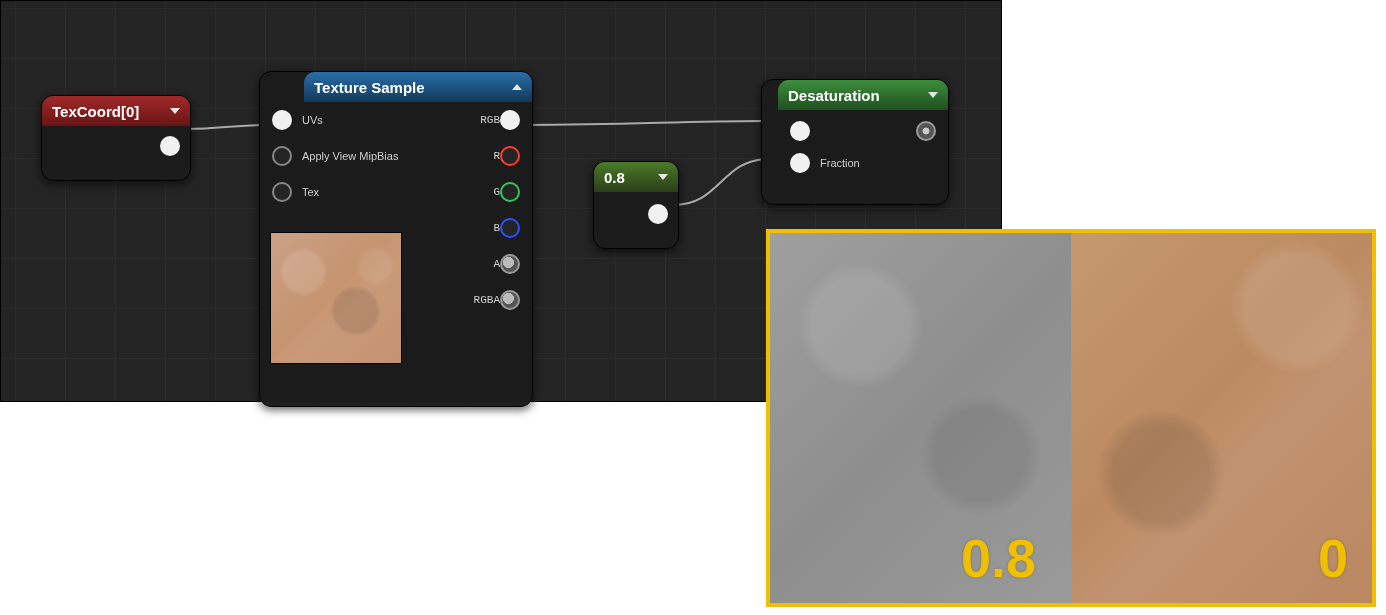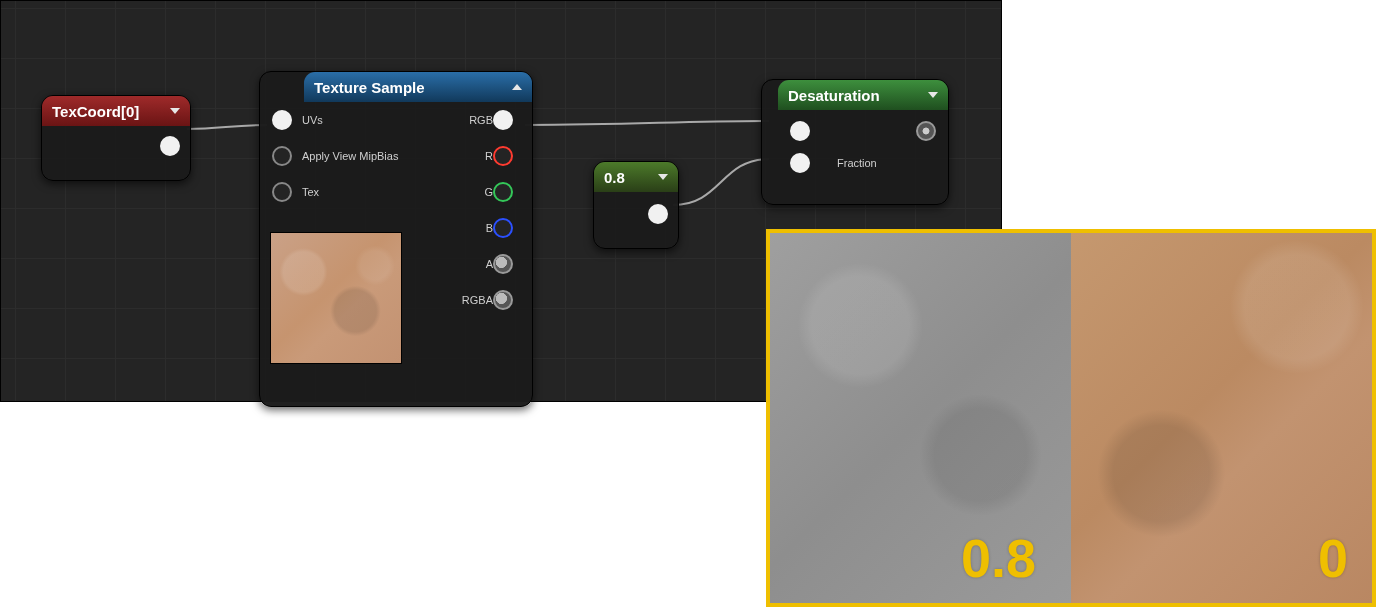--- a/index.html
+++ b/index.html
@@ -41,21 +41,21 @@
   .gapL{margin-right:10px;}
   .gapR{margin-left:10px;}
   
   .texcoord{left:40px;top:94px;width:148px;}
   .texcoord .body{height:40px;}
   .texcoord .outpin{position:absolute;right:10px;top:10px;}
   
   .texsample{left:258px;top:70px;width:272px;}
   .texsample .body{height:290px;}
   .texsample .inputs{position:absolute;left:0;top:0;width:100%;}
-  .texsample .outputs{position:absolute;right:7px;top:0;width:100%;}
+  .texsample .outputs{position:absolute;right:0;top:0;width:100%;font-family:Liberation Mono, monospace;}
   .texsample .outputs .row{justify-content:flex-end;}
   .preview{position:absolute;left:10px;top:130px;width:130px;height:130px;border:1px solid #000;
     background:
       radial-gradient(circle at 25% 30%, rgba(255,255,255,.12) 0 15%, transparent 18%),
       radial-gradient(circle at 65% 60%, rgba(0,0,0,.10) 0 18%, transparent 22%),
       radial-gradient(circle at 80% 25%, rgba(255,255,255,.08) 0 10%, transparent 14%),
       linear-gradient(135deg,#caa187,#c6946f 45%,#c99a79 60%,#c39272);
   }
   
   .constnode{left:592px;top:160px;width:84px;}
@@ -169,21 +169,21 @@
     <div class="node desat">
       <div class="hdr green">
         <span class="lbl">Desaturation</span>
         <span class="caret down"></span>
       </div>
       <div class="body">
         <div class="row" style="justify-content:space-between;height:30px;">
           <span class="pin fill"></span>
           <span class="pin eye outpin" style="position:static;"></span>
         </div>
-        <div class="row" style="height:34px;gap:17px;">
+        <div class="row" style="height:34px;">
           <span class="pin fill gapL"></span>
           <span class="lbl">Fraction</span>
         </div>
       </div>
     </div>
 
   </div>
 
   <div class="overlay">
     <div class="half left"></div>

